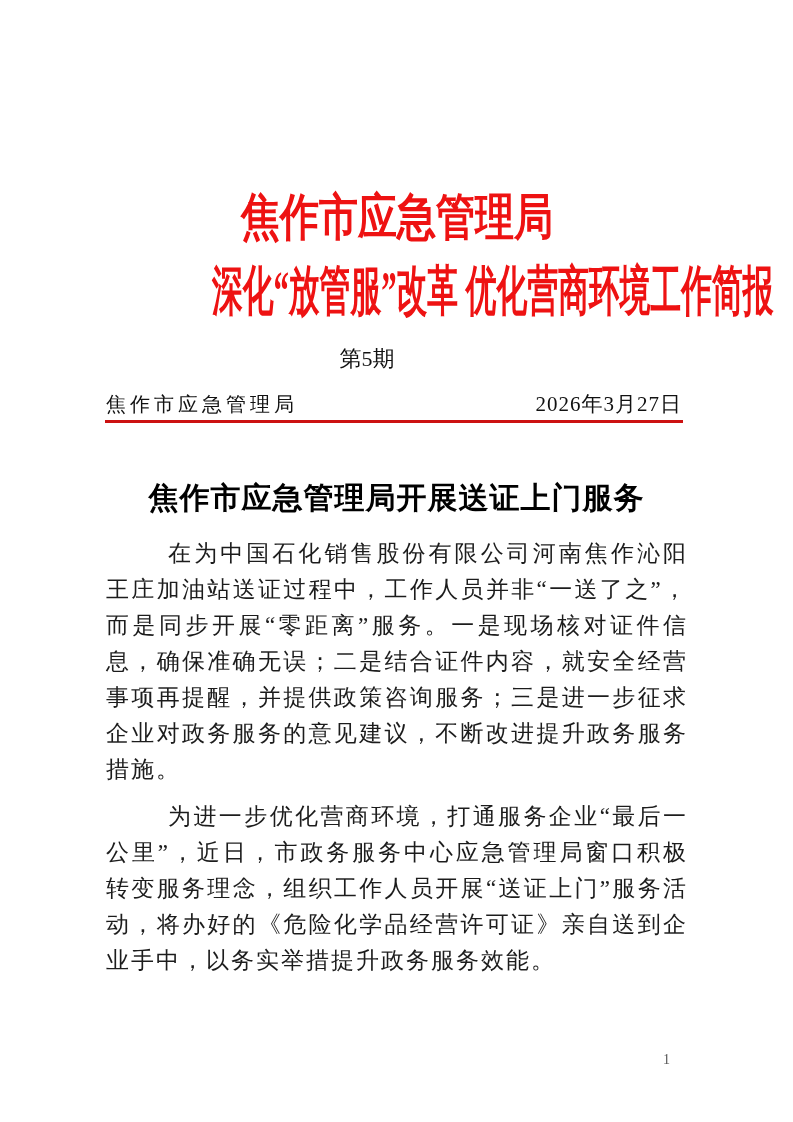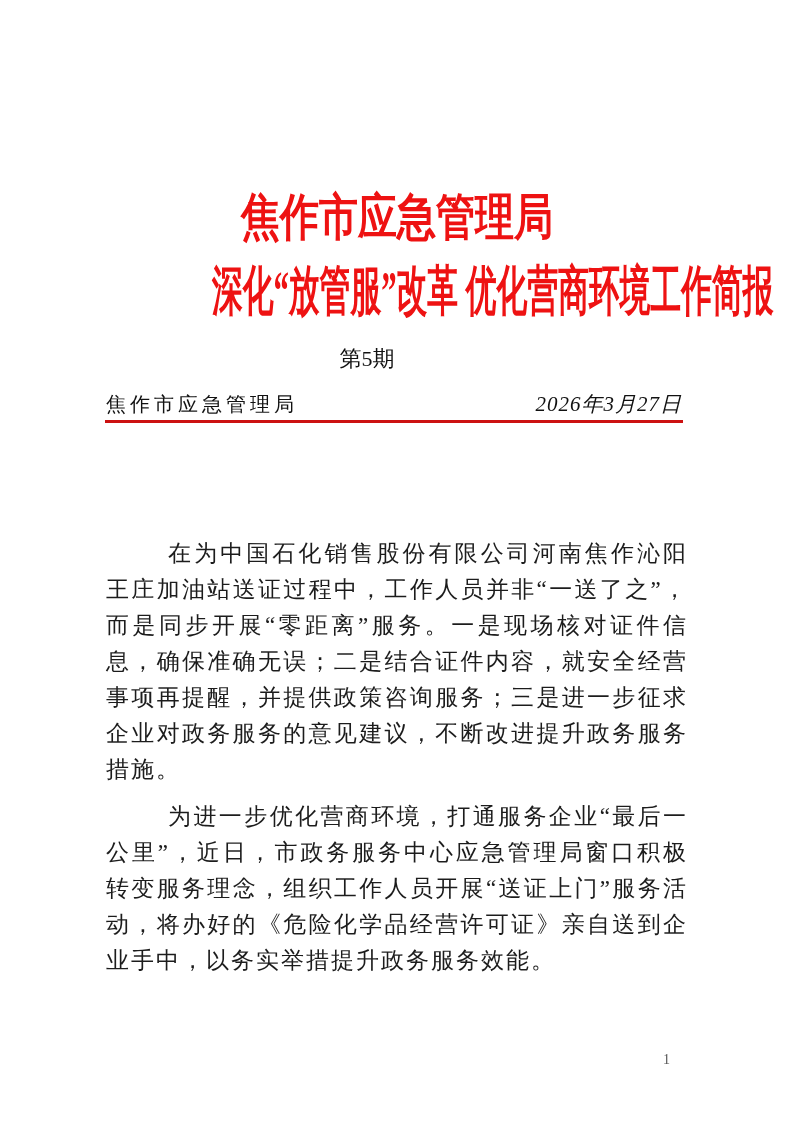--- a/index.html
+++ b/index.html
@@ -70,21 +70,20 @@
   }
   .publisher {
     font-size: 20px;
     letter-spacing: 4px;
     color: #111111;
   }
   .pub-date {
     font-size: 21px;
     letter-spacing: 1px;
     color: #111111;
-    font-style: italic;
   }
   
   .red-rule {
     position: absolute;
     top: 404px;
     left: 105px;
     width: 578px;
     height: 3px;
     background: #cc1111;
   }
@@ -141,20 +140,21 @@
 
   <div class="issue">第5期</div>
 
   <div class="pub-row">
     <span class="publisher">焦作市应急管理局</span>
     <span class="pub-date">2026年3月27日</span>
   </div>
 
   <div class="red-rule"></div>
 
+  <h1 class="article-heading">焦作市应急管理局开展送证上门服务</h1>
 
   <div class="article-body">
     <p class="body-para">在为中国石化销售股份有限公司河南焦作沁阳王庄加油站送证过程中，工作人员并非“一送了之”，而是同步开展“零距离”服务。一是现场核对证件信息，确保准确无误；二是结合证件内容，就安全经营事项再提醒，并提供政策咨询服务；三是进一步征求企业对政务服务的意见建议，不断改进提升政务服务措施。</p>
     <p class="body-para">为进一步优化营商环境，打通服务企业“最后一公里”，近日，市政务服务中心应急管理局窗口积极转变服务理念，组织工作人员开展“送证上门”服务活动，将办好的《危险化学品经营许可证》亲自送到企业手中，以务实举措提升政务服务效能。</p>
   </div>
 
   <div class="page-number">1</div>
 
 </div>
 

